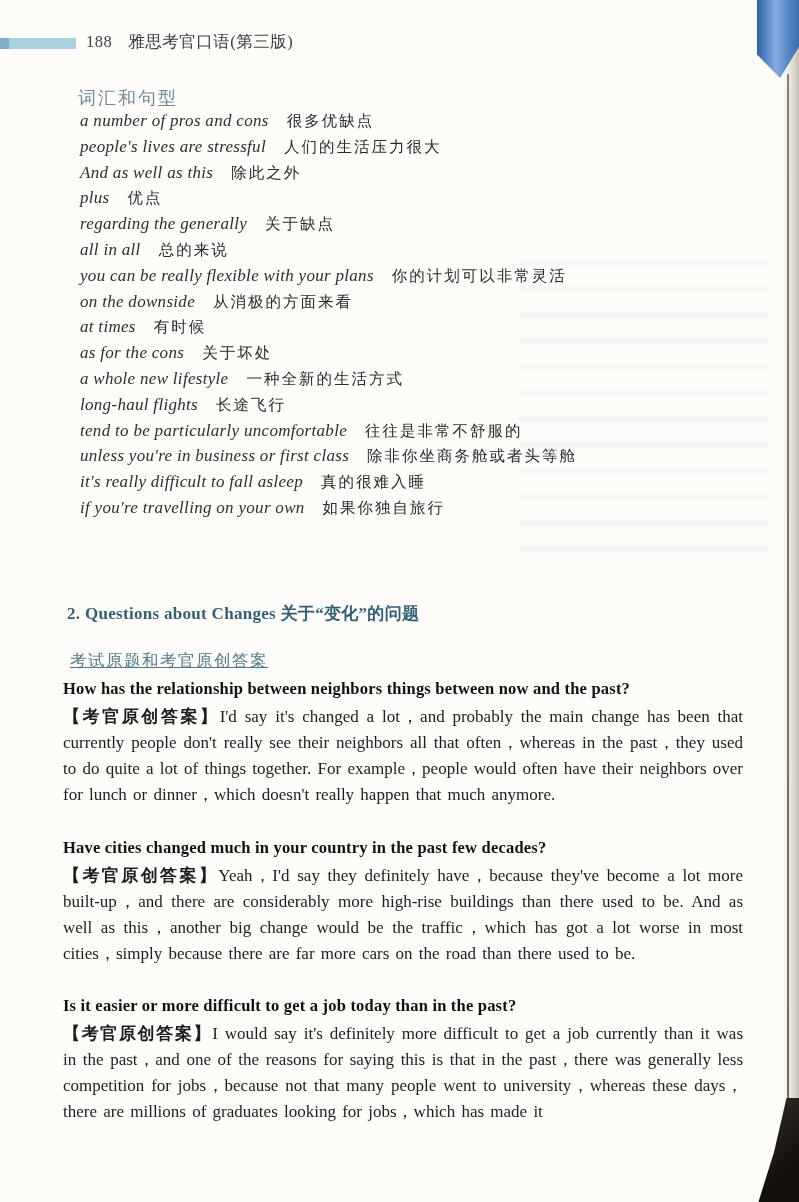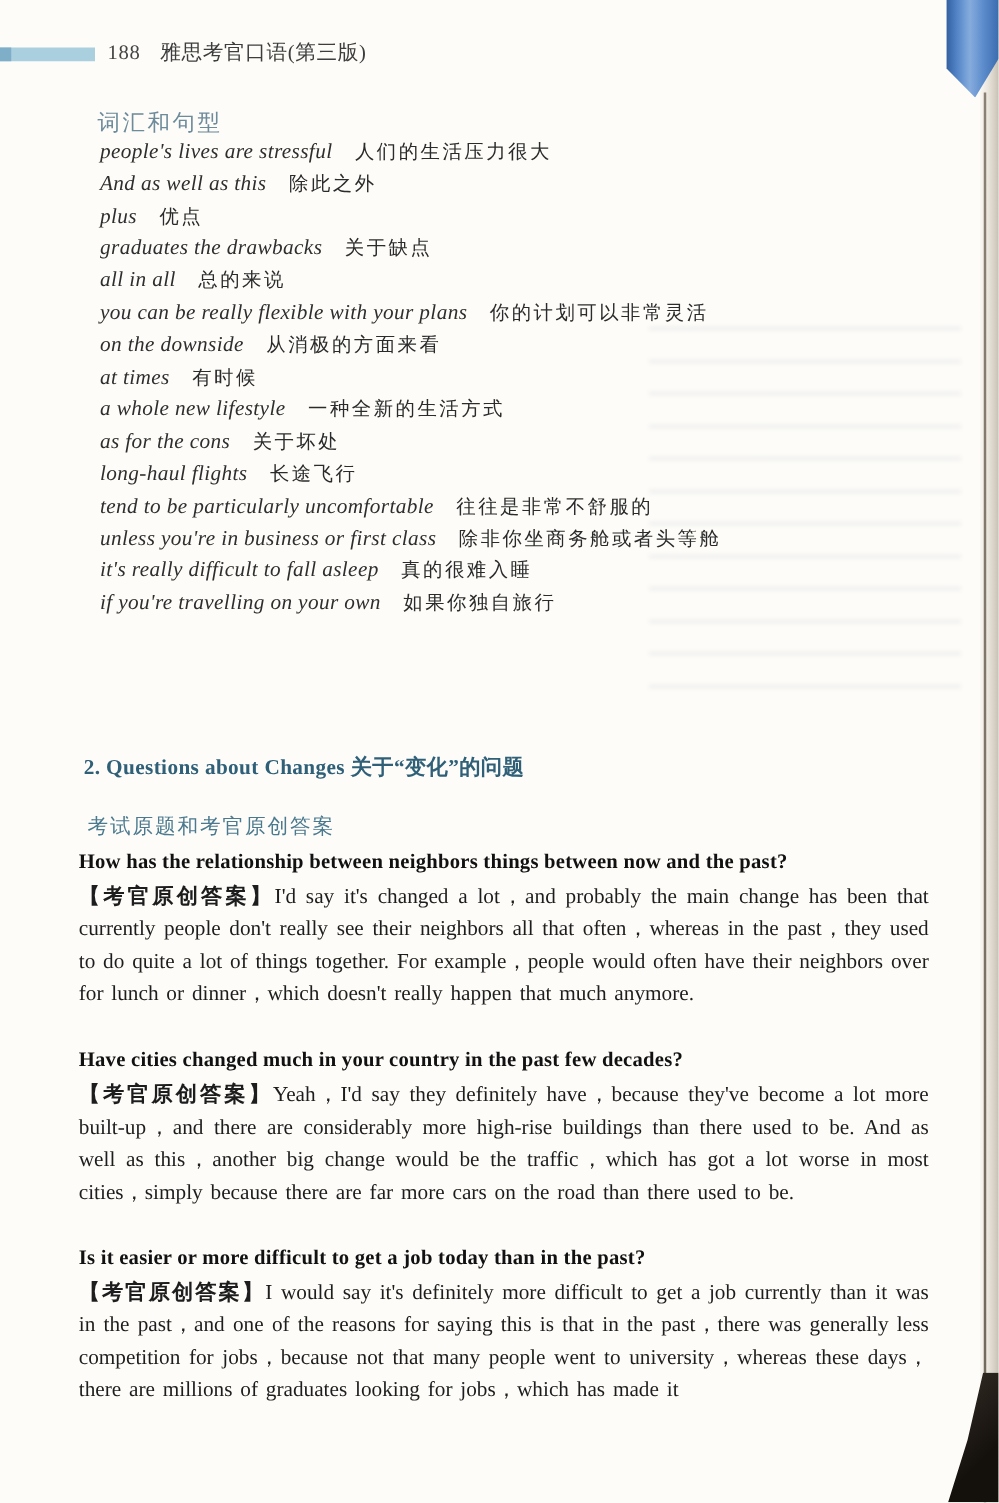--- a/index.html
+++ b/index.html
@@ -49,21 +49,21 @@
   }
 
   
   .section2-heading {
     position:absolute; left:67px; top:602px;
     font-size:17px; font-weight:bold; color:#2f6078; letter-spacing:0.3px;
     white-space:nowrap;
   }
   .subheading {
     position:absolute; left:70px; top:650px;
-    font-size:16.5px; color:#4b7a8e; letter-spacing:1.5px;
+    font-size:16.5px; color:#4b7a8e; letter-spacing:1.5px;text-decoration:underline;
   }
 
   
   .qa { position:absolute; left:63px; width:680px; }
   .qa1 { top:679px; }
   .qa2 { top:838px; }
   .qa3 { top:996px; }
   .question {
     font-size:16.5px; font-weight:bold; color:#111;
     white-space:nowrap; margin-bottom:5px; letter-spacing:0.2px;
@@ -111,30 +111,31 @@
 
 <div class="accent-bar">
   <div class="accent-bar-cap"></div>
 </div>
 <div class="page-header">
   <span class="pgnum">188</span><span class="ptitle">雅思考官口语(第三版)</span>
 </div>
 
 <div class="vocab-heading">词汇和句型</div>
 <ul class="vocab-list">
+  <li><span class="vocab-en">a number of pros and cons</span><span class="vocab-zh">很多优缺点</span></li>
   <li><span class="vocab-en">people's lives are stressful</span><span class="vocab-zh">人们的生活压力很大</span></li>
   <li><span class="vocab-en">And as well as this</span><span class="vocab-zh">除此之外</span></li>
   <li><span class="vocab-en">plus</span><span class="vocab-zh">优点</span></li>
-  <li><span class="vocab-en">graduates the drawbacks</span><span class="vocab-zh">关于缺点</span></li>
+  <li><span class="vocab-en">regarding the generally</span><span class="vocab-zh">关于缺点</span></li>
   <li><span class="vocab-en">all in all</span><span class="vocab-zh">总的来说</span></li>
   <li><span class="vocab-en">you can be really flexible with your plans</span><span class="vocab-zh">你的计划可以非常灵活</span></li>
   <li><span class="vocab-en">on the downside</span><span class="vocab-zh">从消极的方面来看</span></li>
   <li><span class="vocab-en">at times</span><span class="vocab-zh">有时候</span></li>
+  <li><span class="vocab-en">as for the cons</span><span class="vocab-zh">关于坏处</span></li>
   <li><span class="vocab-en">a whole new lifestyle</span><span class="vocab-zh">一种全新的生活方式</span></li>
-  <li><span class="vocab-en">as for the cons</span><span class="vocab-zh">关于坏处</span></li>
   <li><span class="vocab-en">long-haul flights</span><span class="vocab-zh">长途飞行</span></li>
   <li><span class="vocab-en">tend to be particularly uncomfortable</span><span class="vocab-zh">往往是非常不舒服的</span></li>
   <li><span class="vocab-en">unless you're in business or first class</span><span class="vocab-zh">除非你坐商务舱或者头等舱</span></li>
   <li><span class="vocab-en">it's really difficult to fall asleep</span><span class="vocab-zh">真的很难入睡</span></li>
   <li><span class="vocab-en">if you're travelling on your own</span><span class="vocab-zh">如果你独自旅行</span></li>
 </ul>
 
 <div class="section2-heading">2. Questions about Changes 关于“变化”的问题</div>
 <div class="subheading">考试原题和考官原创答案</div>
 

